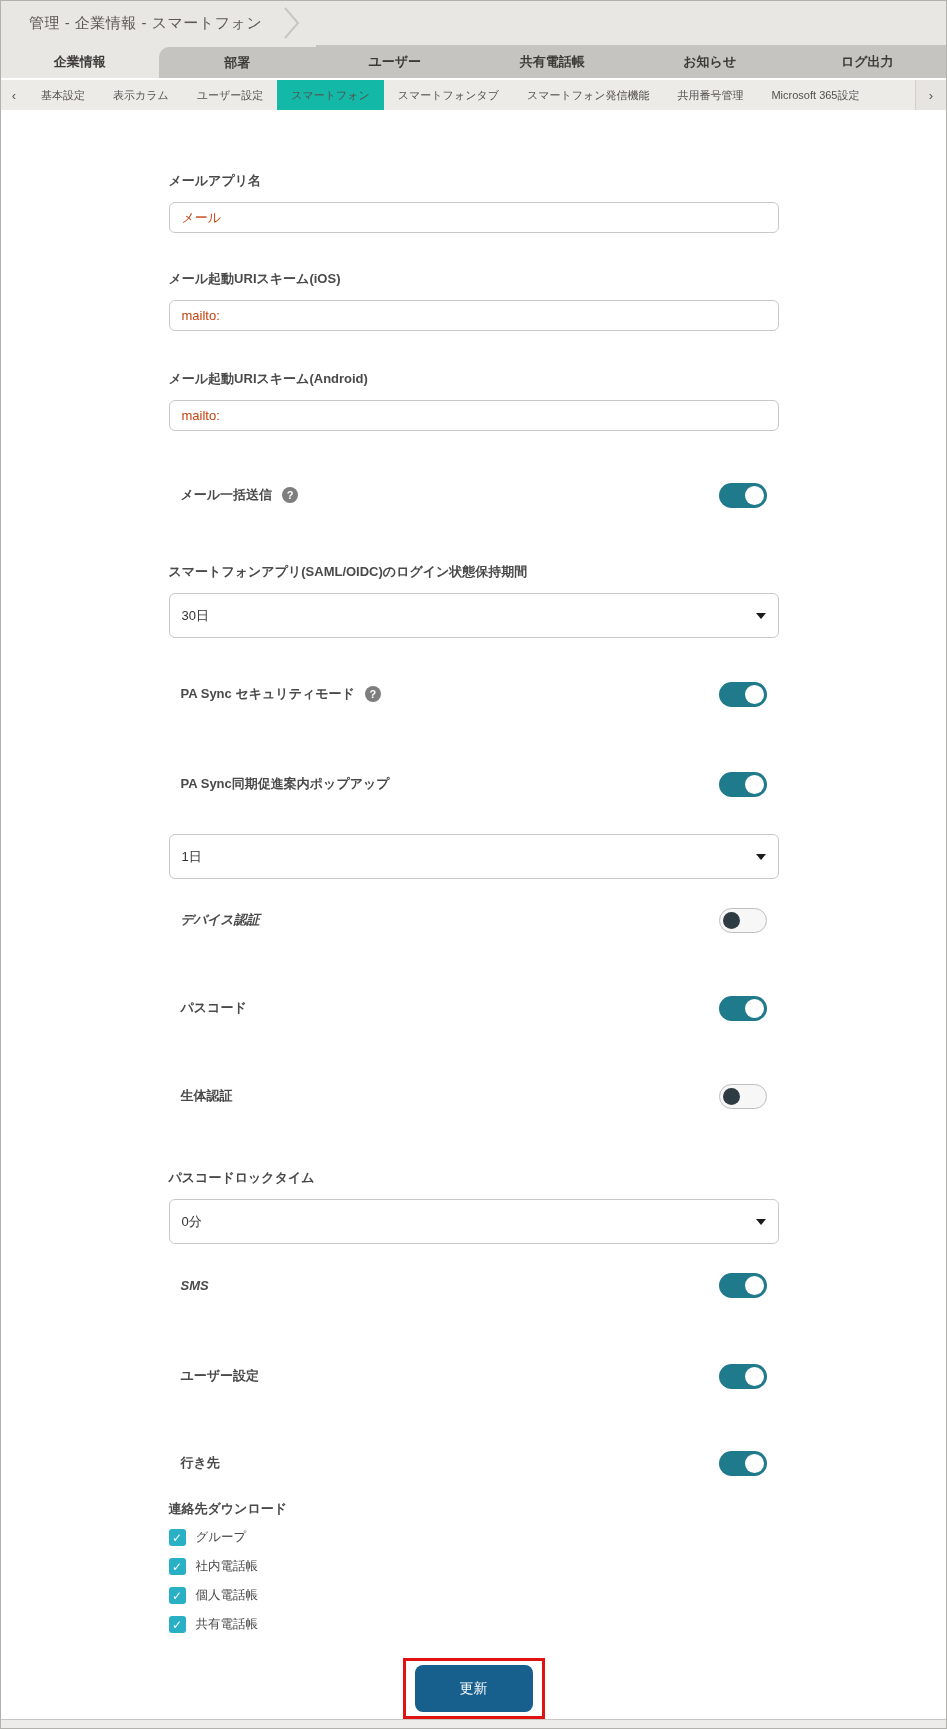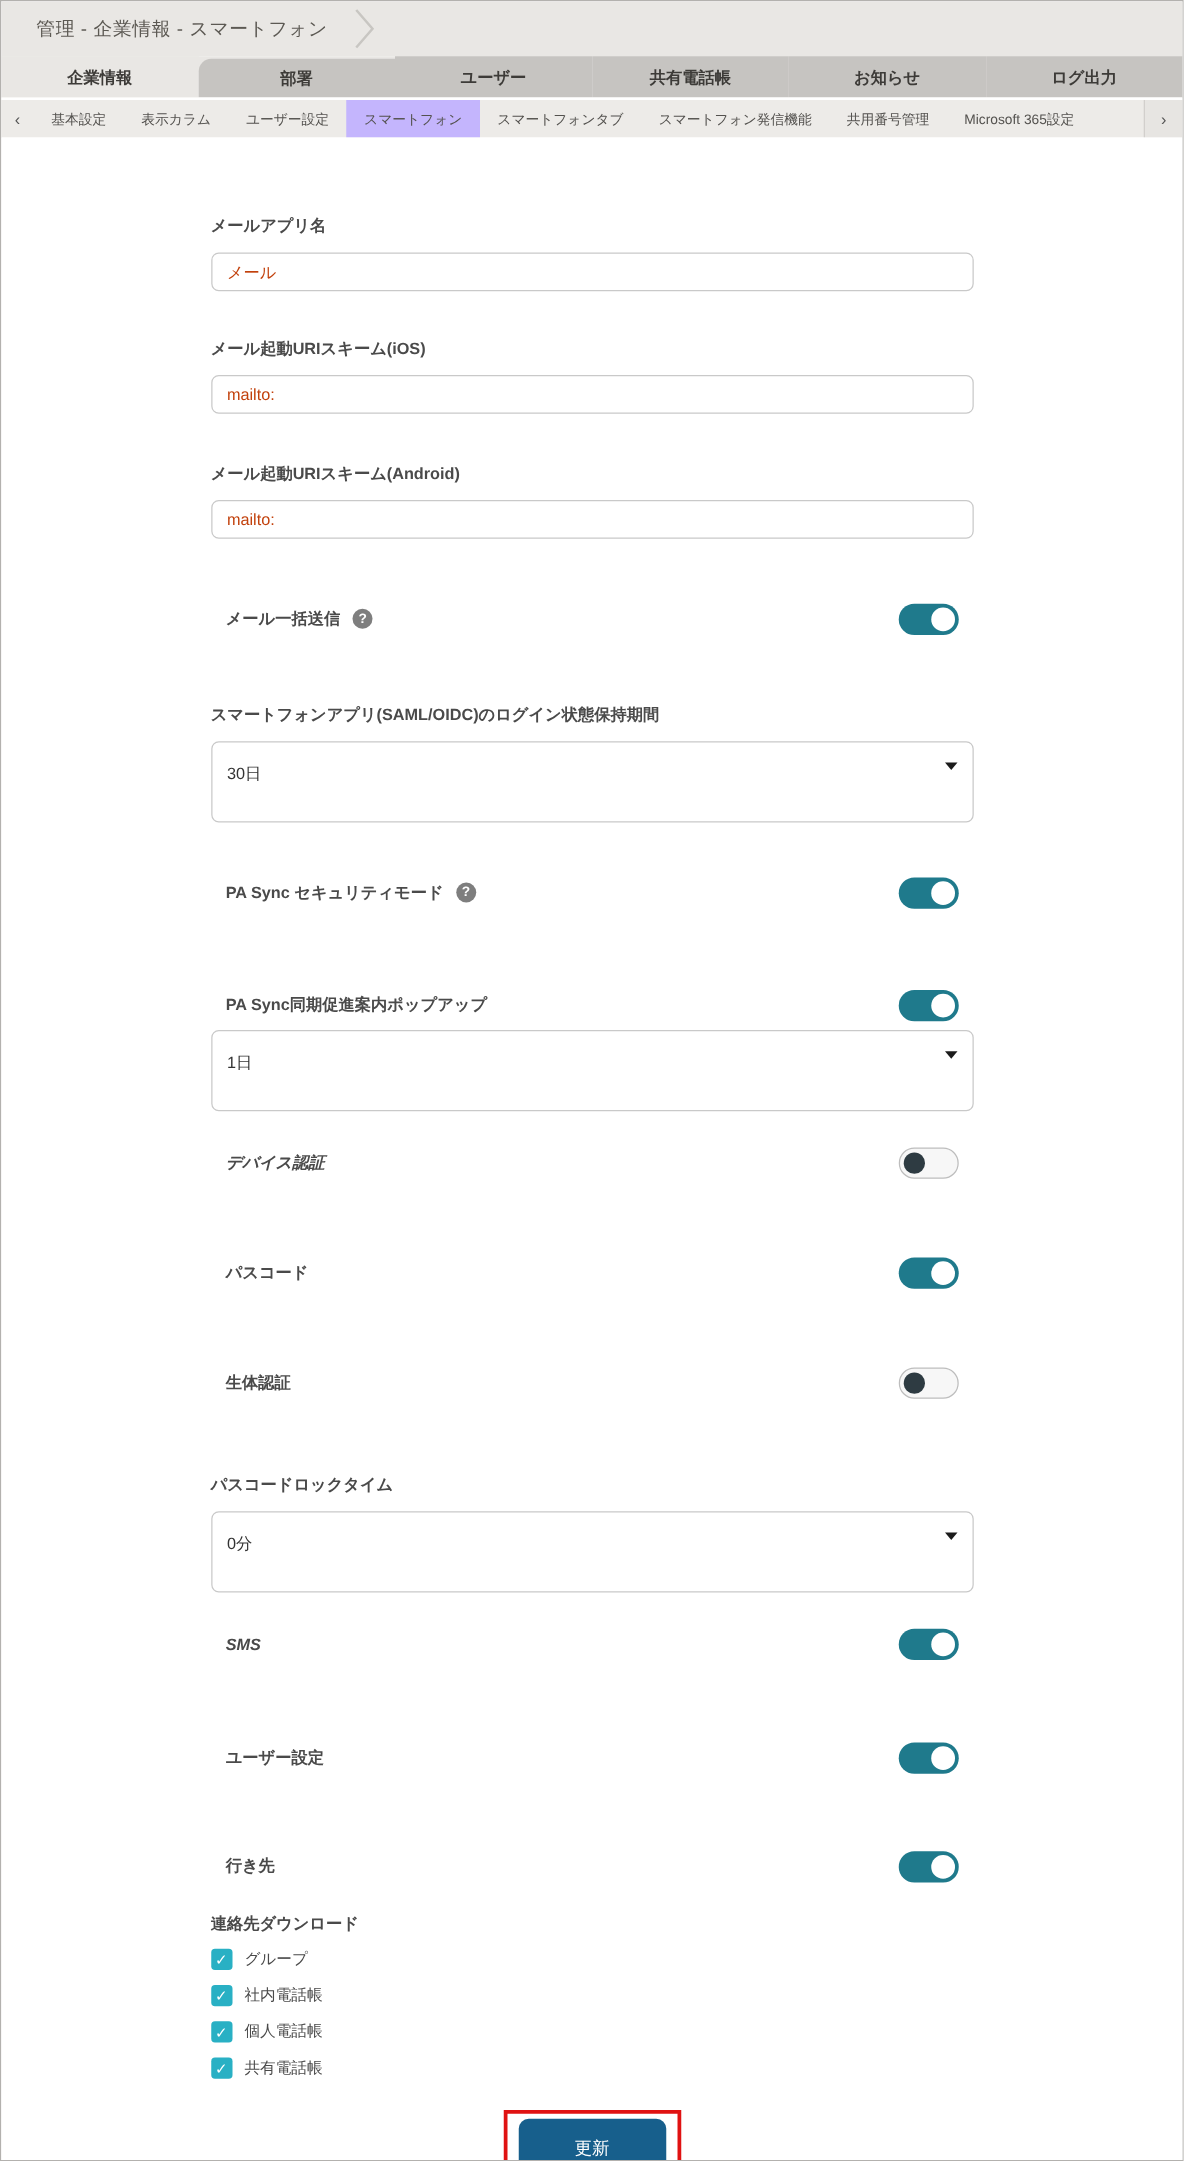--- a/index.html
+++ b/index.html
@@ -23,34 +23,34 @@
     background:#c6c4c1;
   }
   .main-tab.first-dark{border-top-left-radius:10px;margin-top:2px;}
   .main-tab.active{background:#e9e7e4;}
   
   .sub-tabs{
     height:30px;background:#edebe8;display:flex;align-items:stretch;
     font-size:11px;color:#53514e;flex:0 0 auto;border-top:2px solid #fff;
   }
   .sub-tab{display:flex;align-items:center;padding:0 14px;white-space:nowrap;}
-  .sub-tab.active{background:#c4b5fd;}
+  .sub-tab.active{background:#14b8a6;}
   .sub-arrow{display:flex;align-items:center;justify-content:center;width:26px;color:#555;font-size:13px;}
   .sub-arrow.right{border-left:1px solid #d2cfcc;margin-left:auto;width:30px;background:#e7e5e2;}
   
   .content{flex:1 1 auto;background:#fff;display:flex;flex-direction:column;align-items:center;}
   .column{width:610px;display:flex;flex-direction:column;}
   .flabel{font-size:13px;font-weight:bold;color:#4a4a4a;line-height:16px;}
   .tinput{
     width:100%;box-sizing:border-box;height:31px;border:1px solid #c9c9c9;border-radius:6px;
     padding:0 12px;font-size:13px;color:#c2410c;font-family:inherit;background:#fff;outline:none;
   }
   .selectbox{
     height:31px;border:1px solid #c9c9c9;border-radius:6px;background:#fff;
-    display:flex;justify-content:space-between;padding:16px 12px;
+    display:flex;align-items:center;justify-content:space-between;padding:6px 12px;
     font-size:13px;color:#333;cursor:default;
   }
   .sel-arrow{width:0;height:0;border-left:5px solid transparent;border-right:5px solid transparent;border-top:6px solid #1b1b1b;}
   .trow{height:26px;display:flex;align-items:center;justify-content:space-between;}
   .trow .tlabel{display:flex;align-items:center;padding-left:12px;font-size:13px;font-weight:bold;color:#4a4a4a;}
   .help{
     width:16px;height:16px;border-radius:50%;background:#7e7e7e;color:#fff;
     font-size:11px;font-weight:bold;display:inline-flex;align-items:center;justify-content:center;
     margin-left:10px;cursor:default;
   }
@@ -72,21 +72,21 @@
   .red-box{border:3px solid #e01212;padding:4px 9px;}
   .update-btn{
     width:118px;height:47px;background:#175f8c;color:#fff;border:none;border-radius:8px;
     font-size:14px;font-family:inherit;cursor:pointer;
   }
   
   .footer{margin-top:auto;flex:0 0 auto;height:8px;background:#edecea;border-top:1px solid #c9c7c4;}
   
   .mt63{margin-top:63px;}.mt38{margin-top:38px;}.mt40{margin-top:40px;}
   .mt41{margin-top:51px;}.mt56{margin-top:56px;}.mt43{margin-top:43px;}
-  .mt64{margin-top:64px;}.mt21{margin-top:7px;}.mt62{margin-top:62px;}
+  .mt64{margin-top:64px;}.mt21{margin-top:37px;}.mt62{margin-top:62px;}
   .mt61{margin-top:61px;}.mt42{margin-top:28px;font-style:italic;}.mt65{margin-top:65px;}
   .mt57{margin-top:25px;}.mb13{margin-bottom:13px;}
 </style>
 </head>
 <body>
 
 <div class="page">
 
   <div class="crumb-bar">
     <span class="crumb-title">管理 - 企業情報 - スマートフォン</span>

